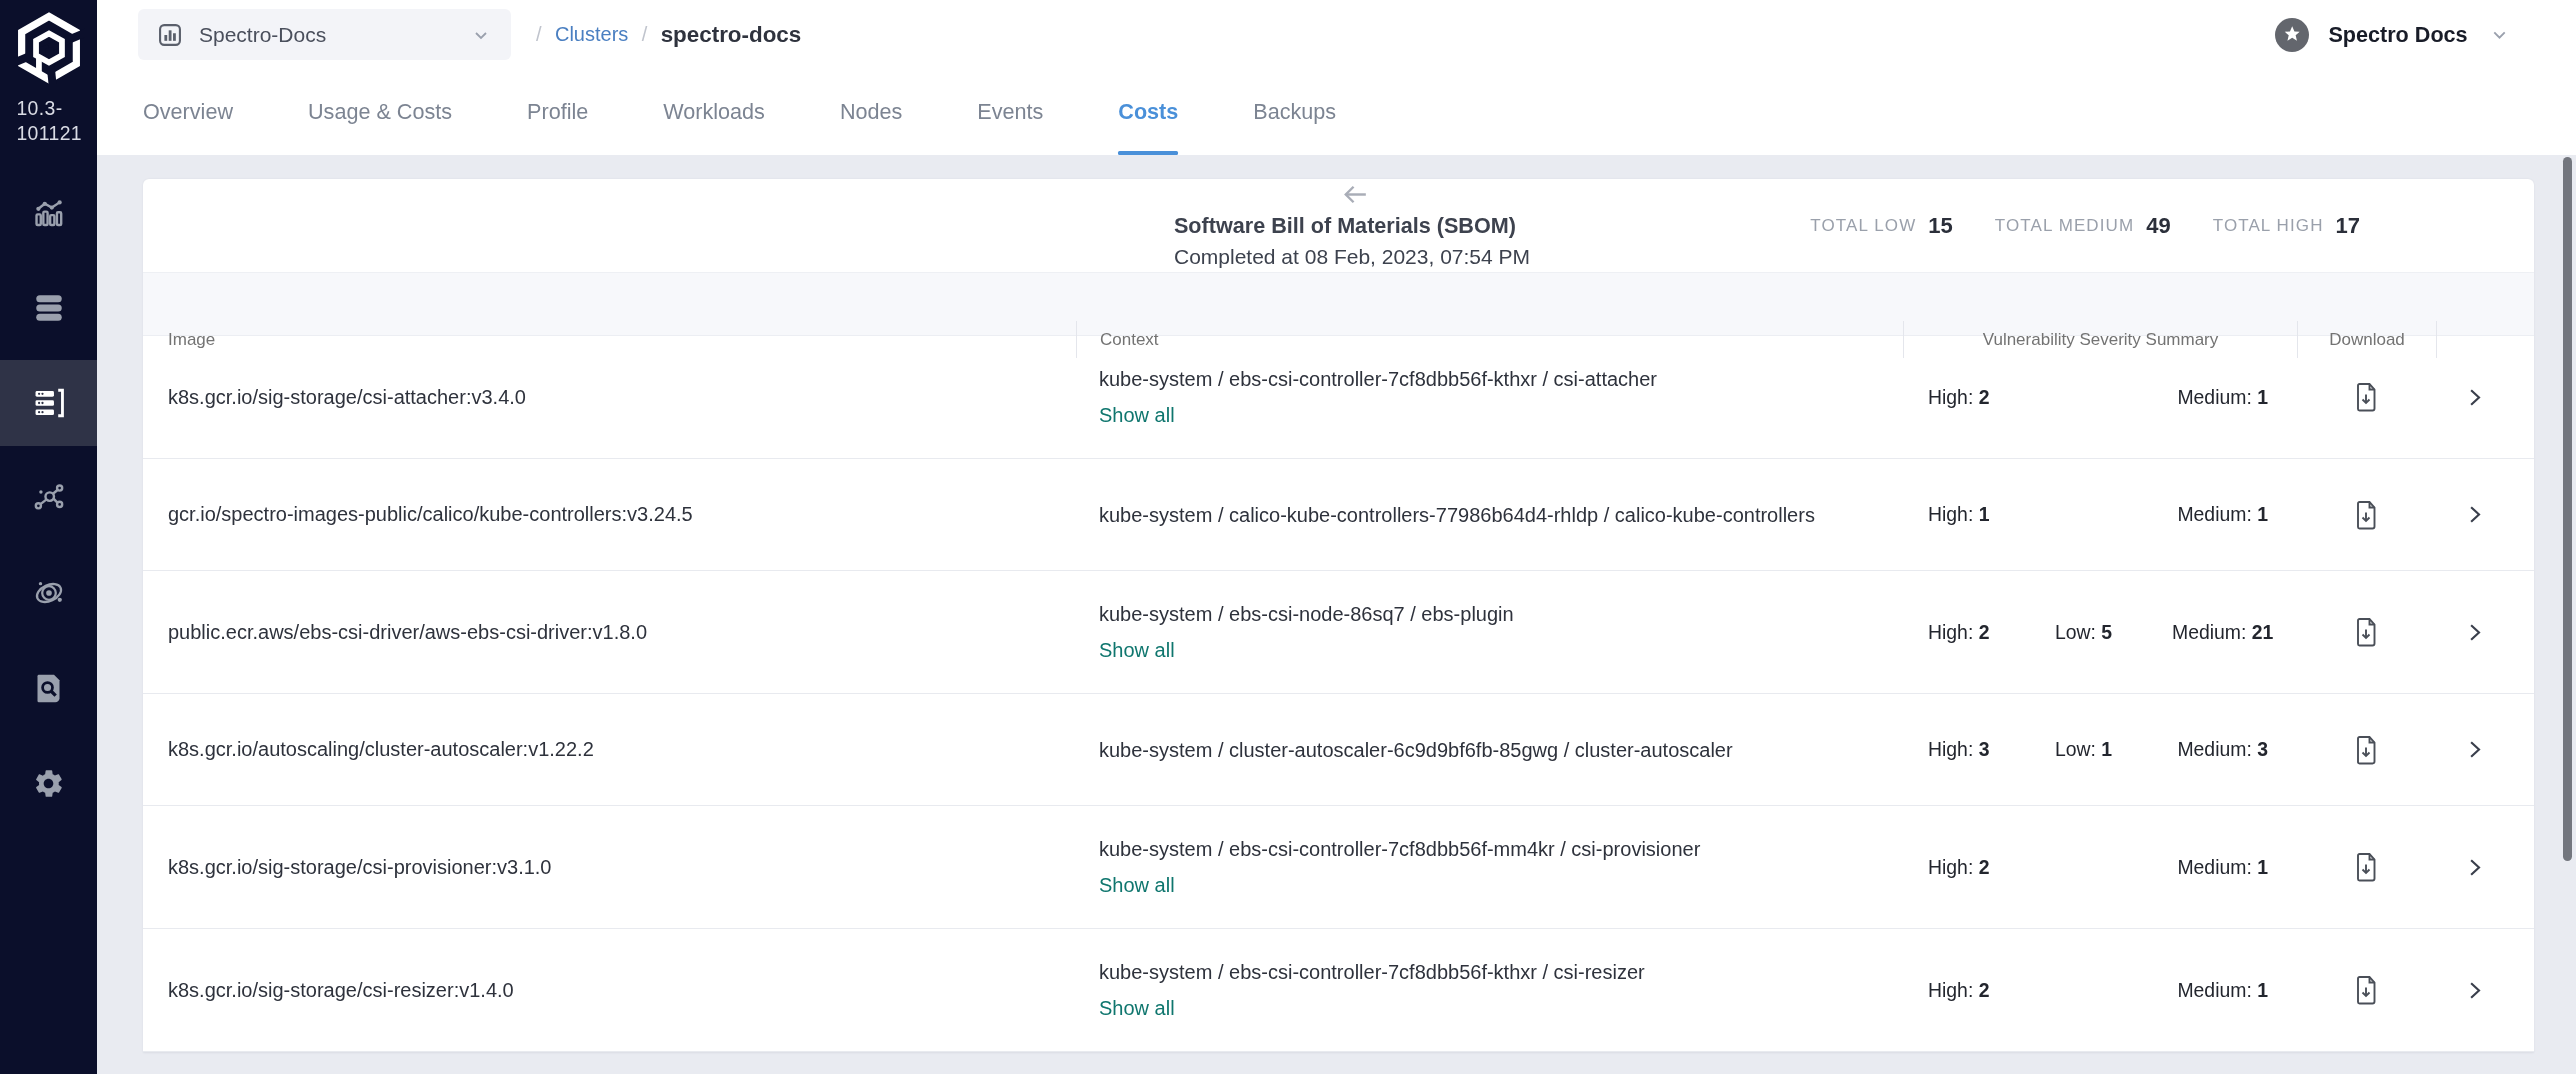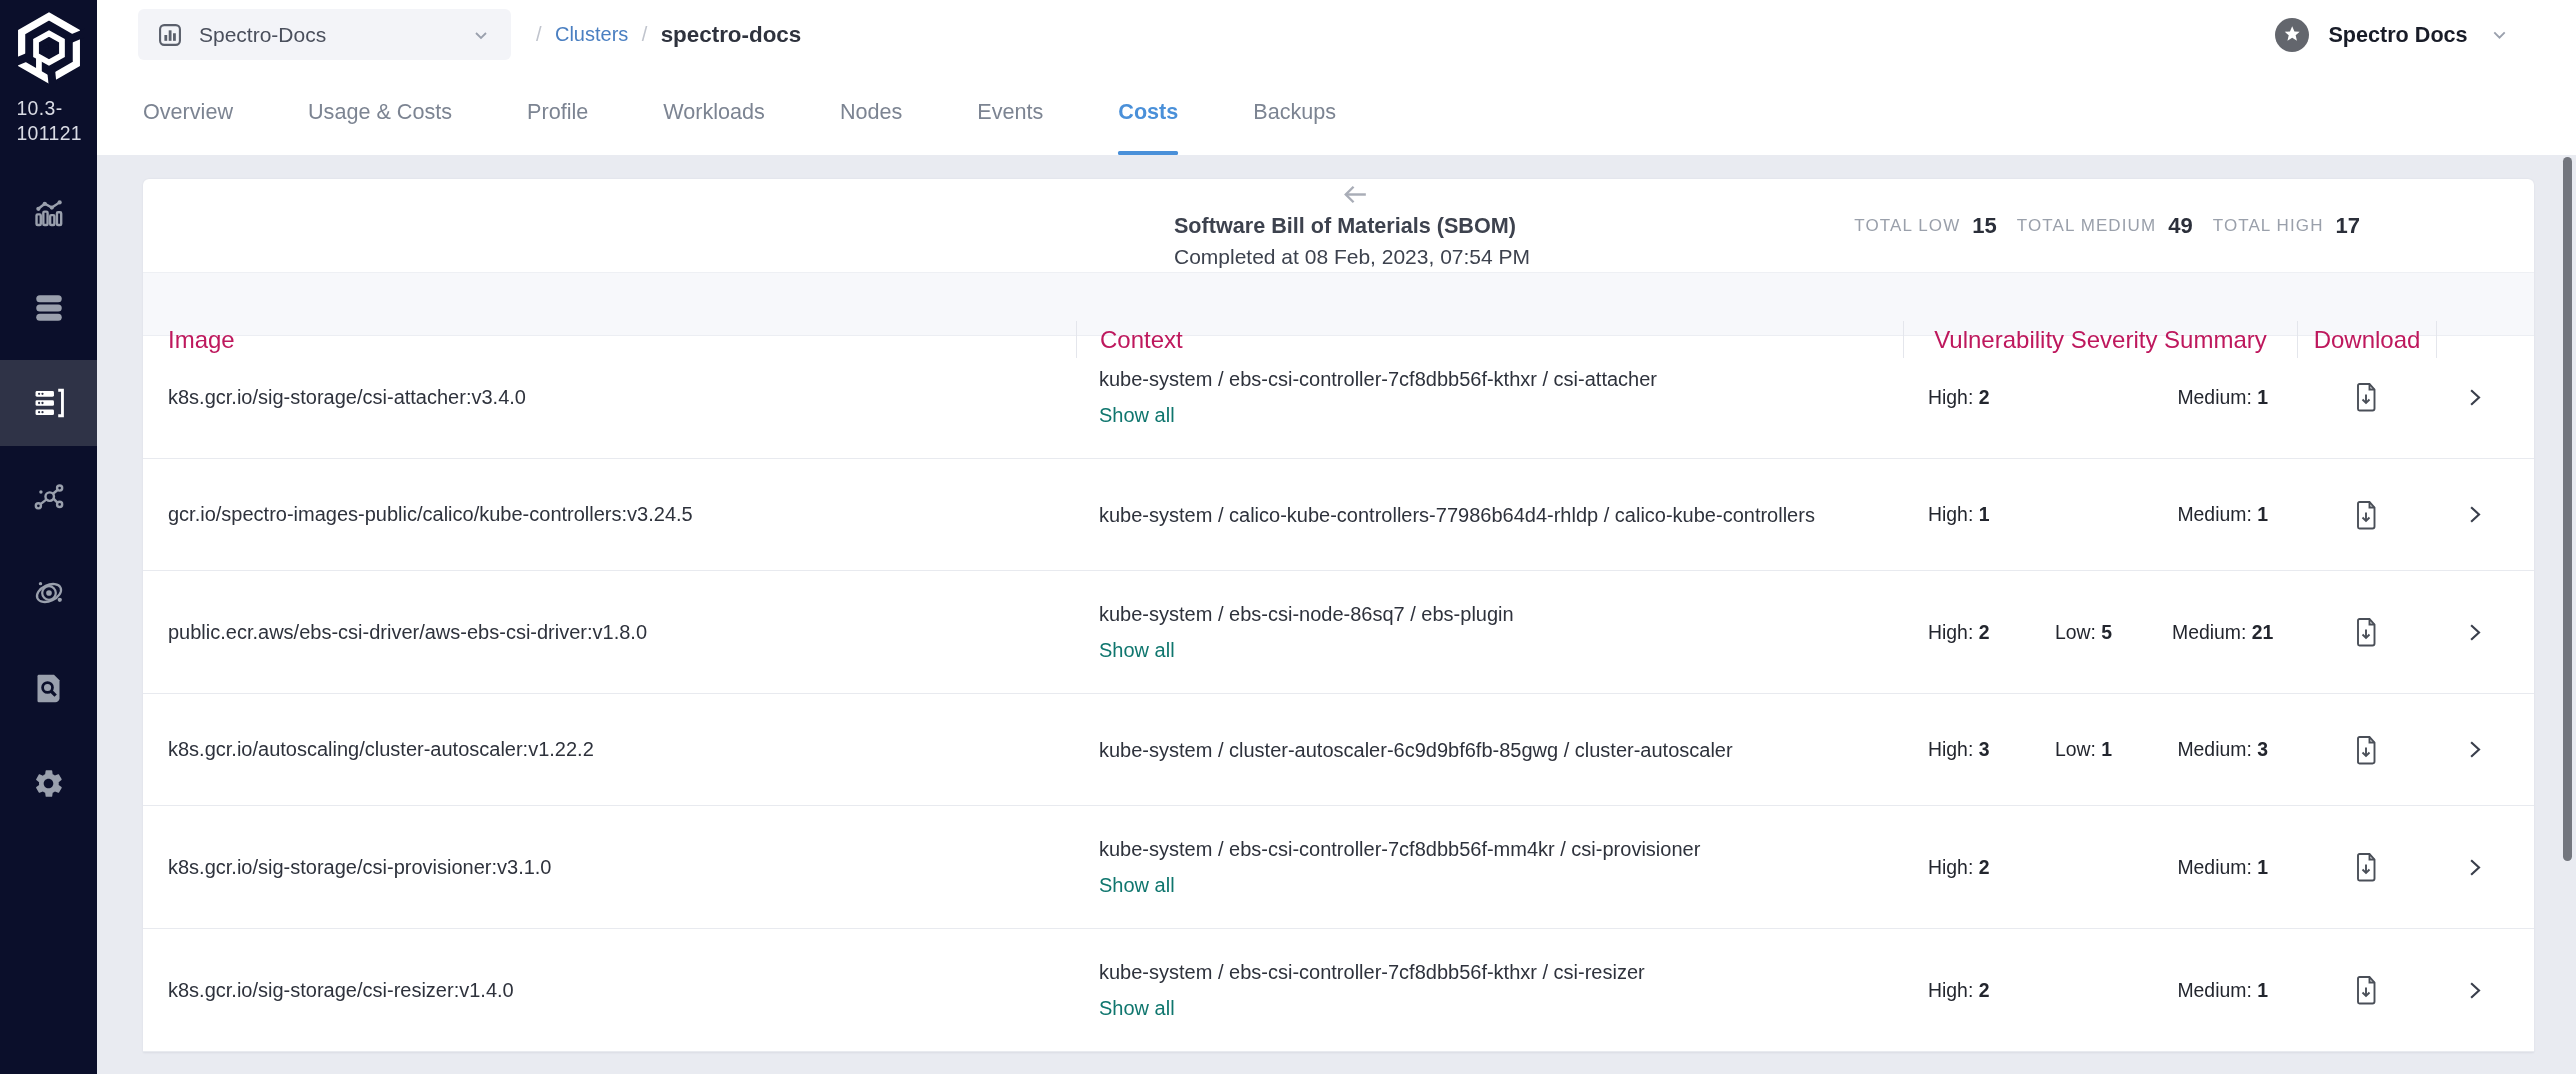--- a/index.html
+++ b/index.html
@@ -34,28 +34,28 @@
   .tab.active::after { content:""; position:absolute; left:0; right:0; bottom:0; height:3.7px; background:#4a90d9; border-radius:1.5px; }
   .settings-btn { position:absolute; right:66px; top:83px; height:55px; padding:0 24px; background:#eef0f4; border:0.7px solid #d9dce3; border-radius:6px; display:flex; align-items:center; gap:15px; font-size:21px; color:#3a3f4c; cursor:pointer; box-shadow:0 1.5px 2.2px rgba(20,30,60,.06); }
   
   .content { position:absolute; left:97px; top:155px; right:0; bottom:0; background:#e9ebf1; }
   .card { margin:24px 0 0 46px; width:2391px; background:#ffffff; border-radius:6px 6px 0 0; box-shadow:0 0.7px 2.2px rgba(20,30,60,.07); }
   .card-head { height:94px; display:flex; align-items:center; position:relative; border-bottom:0.7px solid #eef0f4;flex-direction:column; }
   .back { margin-left:33px; cursor:pointer; display:flex; }
   .titles { margin-left:27px; }
   .title { font-size:21.6px; font-weight:600; color:#3d424e; line-height:31px; }
   .subtitle { font-size:21px; color:#3d424e; line-height:31px; }
-  .totals { position:absolute; right:174px; top:0; height:94px; display:flex; align-items:center; gap:20px; }
+  .totals { position:absolute; right:174px; top:0; height:94px; display:flex; align-items:center; gap:42px; }
   .total { display:flex; align-items:center; }
   .total .lbl { font-size:17px; color:#9aa0ab; letter-spacing:1.1px; margin-right:12px; }
   .total .val { font-size:22px; font-weight:600; color:#2b2f3a; }
   
   .thead, .trow { display:grid; grid-template-columns:933px 827px 394px 140px 97px; }
   .thead { height:63px; background:#f7f8fb; align-items:center; border-bottom:0.7px solid #eceef3; }
-  .th { font-size:24px; color:#be185d; padding-left:25px;margin-top:48px; }
+  .th { font-size:17px; color:#737373; padding-left:25px;margin-top:48px; }
   .th.bordered { border-left:0.7px solid #e4e6ec; height:37px; display:flex; align-items:center; }
   .th.centered { justify-content:center; padding-left:0; }
   .th.dl { border-right:0.7px solid #e4e6ec; }
   .trow { align-items:center; min-height:112px; padding:25px 0; border-bottom:0.7px solid #e8eaef; background:#fff; }
   .img-cell { font-size:20px; color:#2e323c; padding-left:25px; line-height:33px; }
   .ctx-cell { padding-left:23px; font-size:20px; color:#2e323c; }
   .ctx-text { max-width:745px; line-height:36px; }
   .show-all { color:#0f766e; line-height:36px; display:inline-block; cursor:pointer; }
   .sev-cell { display:grid; grid-template-columns:127px 112px 1fr; align-items:center; font-size:19.4px; color:#23262e; padding:0 18.6px 0 25px; }
   .sev { white-space:nowrap; }

